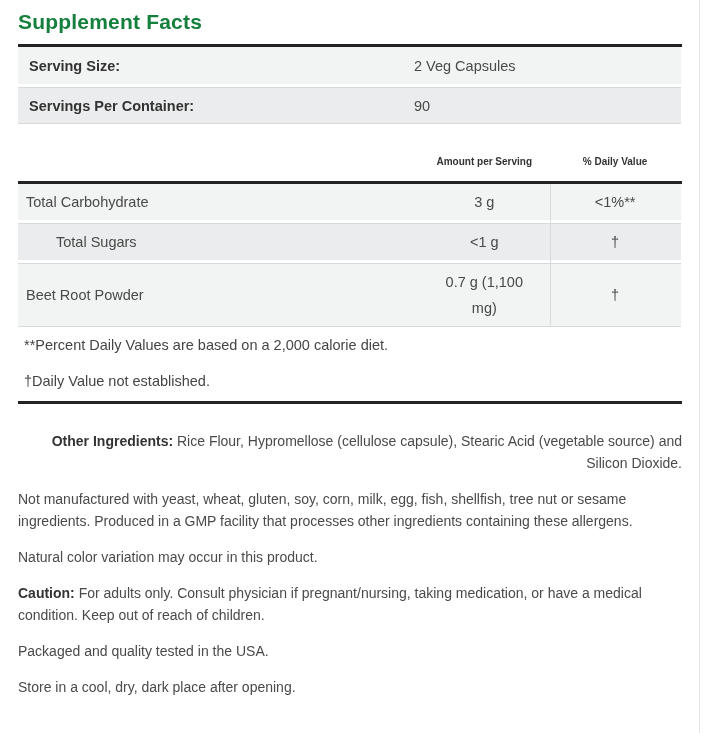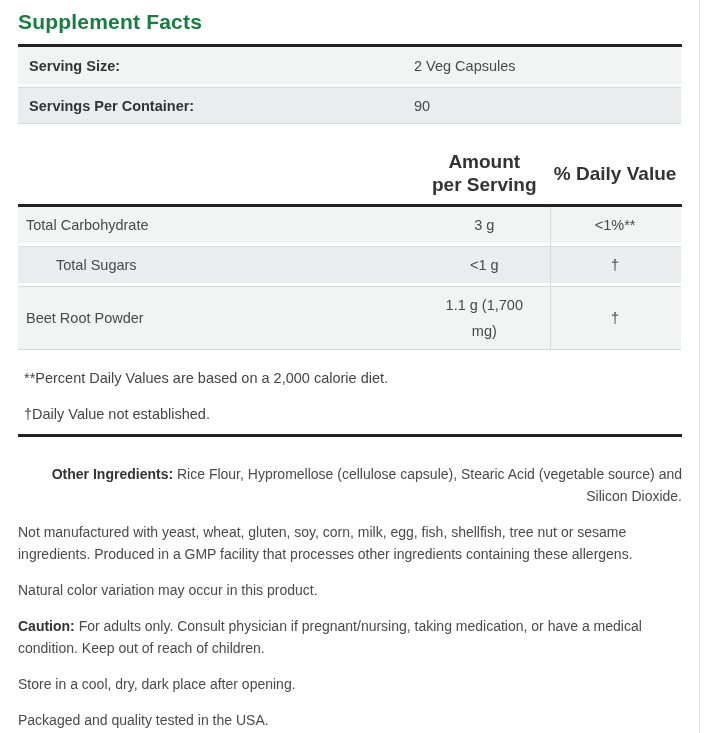--- a/index.html
+++ b/index.html
@@ -57,21 +57,21 @@
   }
   .svalue {
     color: #4a4a4a;
     padding-left: 5px;
   }
   
   .thead {
     display: flex;
     margin-top: 26px;
     margin-bottom: 8px;
-    font-size: 19px;
+    font-size: 10px;
     font-weight: 700;
     color: #333333;
   }
   .thead .c-name { width: 402px; }
   .thead .c-amt  {
     width: 130px;
     text-align: center;
     line-height: 23px;
   }
   .thead .c-amt .inner { width: 106px; margin: 0 auto; }
@@ -129,21 +129,21 @@
     background: #d7d9da;
   }
   
   .footnotes { padding: 0 0 0 6px; }
   .footnotes p {
     margin: 0;
     font-size: 14.5px;
     line-height: 20px;
     color: #454545;
   }
-  .footnotes p.fn1 { margin-top: 18px; }
+  .footnotes p.fn1 { margin-top: 8px; }
   .footnotes p.fn2 { margin-top: 16px; margin-bottom: 10px; }
   
   .paras { width: 664px; }
   .paras p {
     margin: 14px 0 0 0;
     font-size: 14px;
     line-height: 22px;
     color: #4a4a4a;
   }
   .paras p.first { margin-top: 26px; text-align: right; }
@@ -192,36 +192,36 @@
     <div class="trow dark">
       <div class="t-name indent">Total Sugars</div>
       <div class="t-amt">
         <div class="inner">&lt;1 g</div>
       </div>
       <div class="t-dv">†</div>
     </div>
     <div class="trow light">
       <div class="t-name">Beet Root Powder</div>
       <div class="t-amt">
-        <div class="inner">1.1 g (1,700 mg)</div>
+        <div class="inner">0.7 g (1,100 mg)</div>
       </div>
       <div class="t-dv">†</div>
     </div>
     <div class="vdivider"></div>
   </div>
 
   <div class="footnotes">
     <p class="fn1">**Percent Daily Values are based on a 2,000 calorie diet.</p>
     <p class="fn2">†Daily Value not established.</p>
   </div>
 
   <div class="bar"></div>
 
   <div class="paras">
     <p class="first"><b>Other Ingredients:</b><span> Rice Flour, Hypromellose (cellulose capsule), Stearic Acid (vegetable source) and Silicon Dioxide.</span></p>
     <p><b></b><span>Not manufactured with yeast, wheat, gluten, soy, corn, milk, egg, fish, shellfish, tree nut or sesame ingredients. Produced in a GMP facility that processes other ingredients containing these allergens.</span></p>
     <p><b></b><span>Natural color variation may occur in this product.</span></p>
     <p><b>Caution:</b><span> For adults only. Consult physician if pregnant/nursing, taking medication, or have a medical condition. Keep out of reach of children.</span></p>
+    <p><b></b><span>Packaged and quality tested in the USA.</span></p>
     <p><b></b><span>Store in a cool, dry, dark place after opening.</span></p>
-    <p><b></b><span>Packaged and quality tested in the USA.</span></p>
   </div>
 
 </div>
 
 </body></html>

